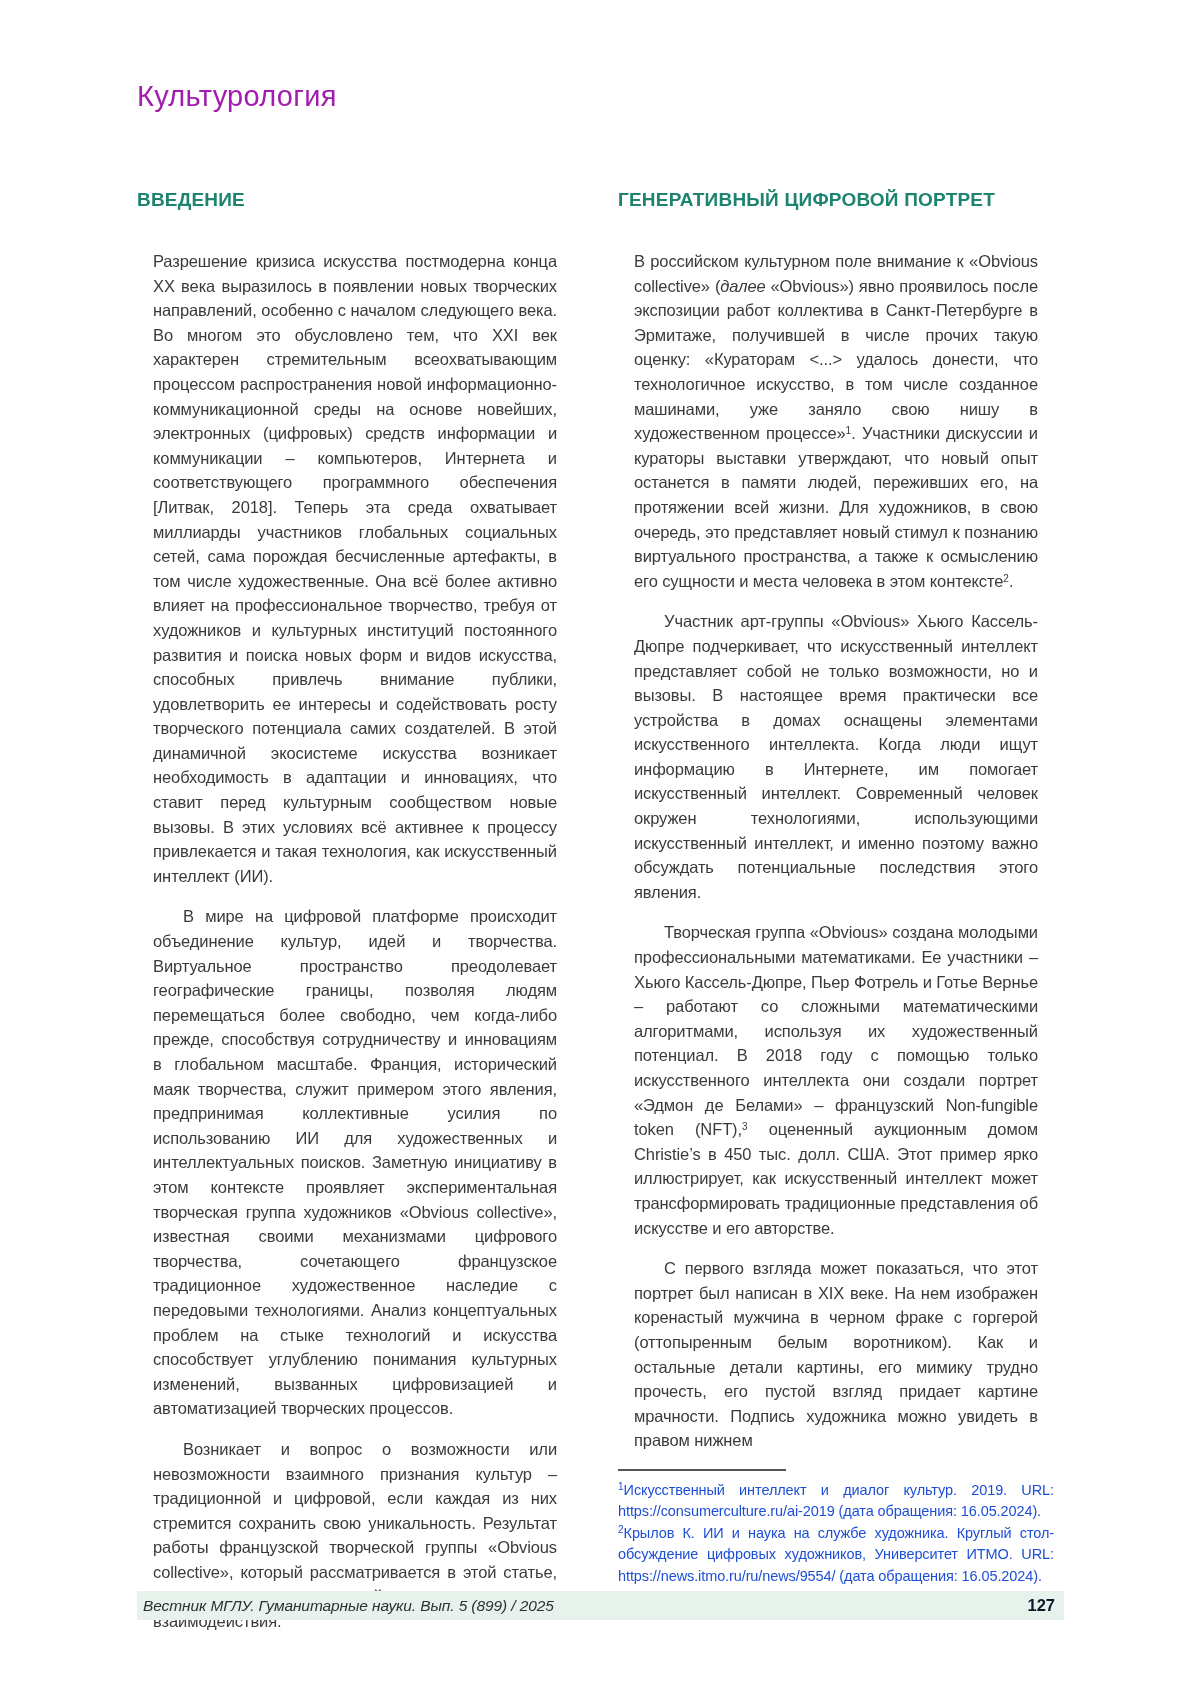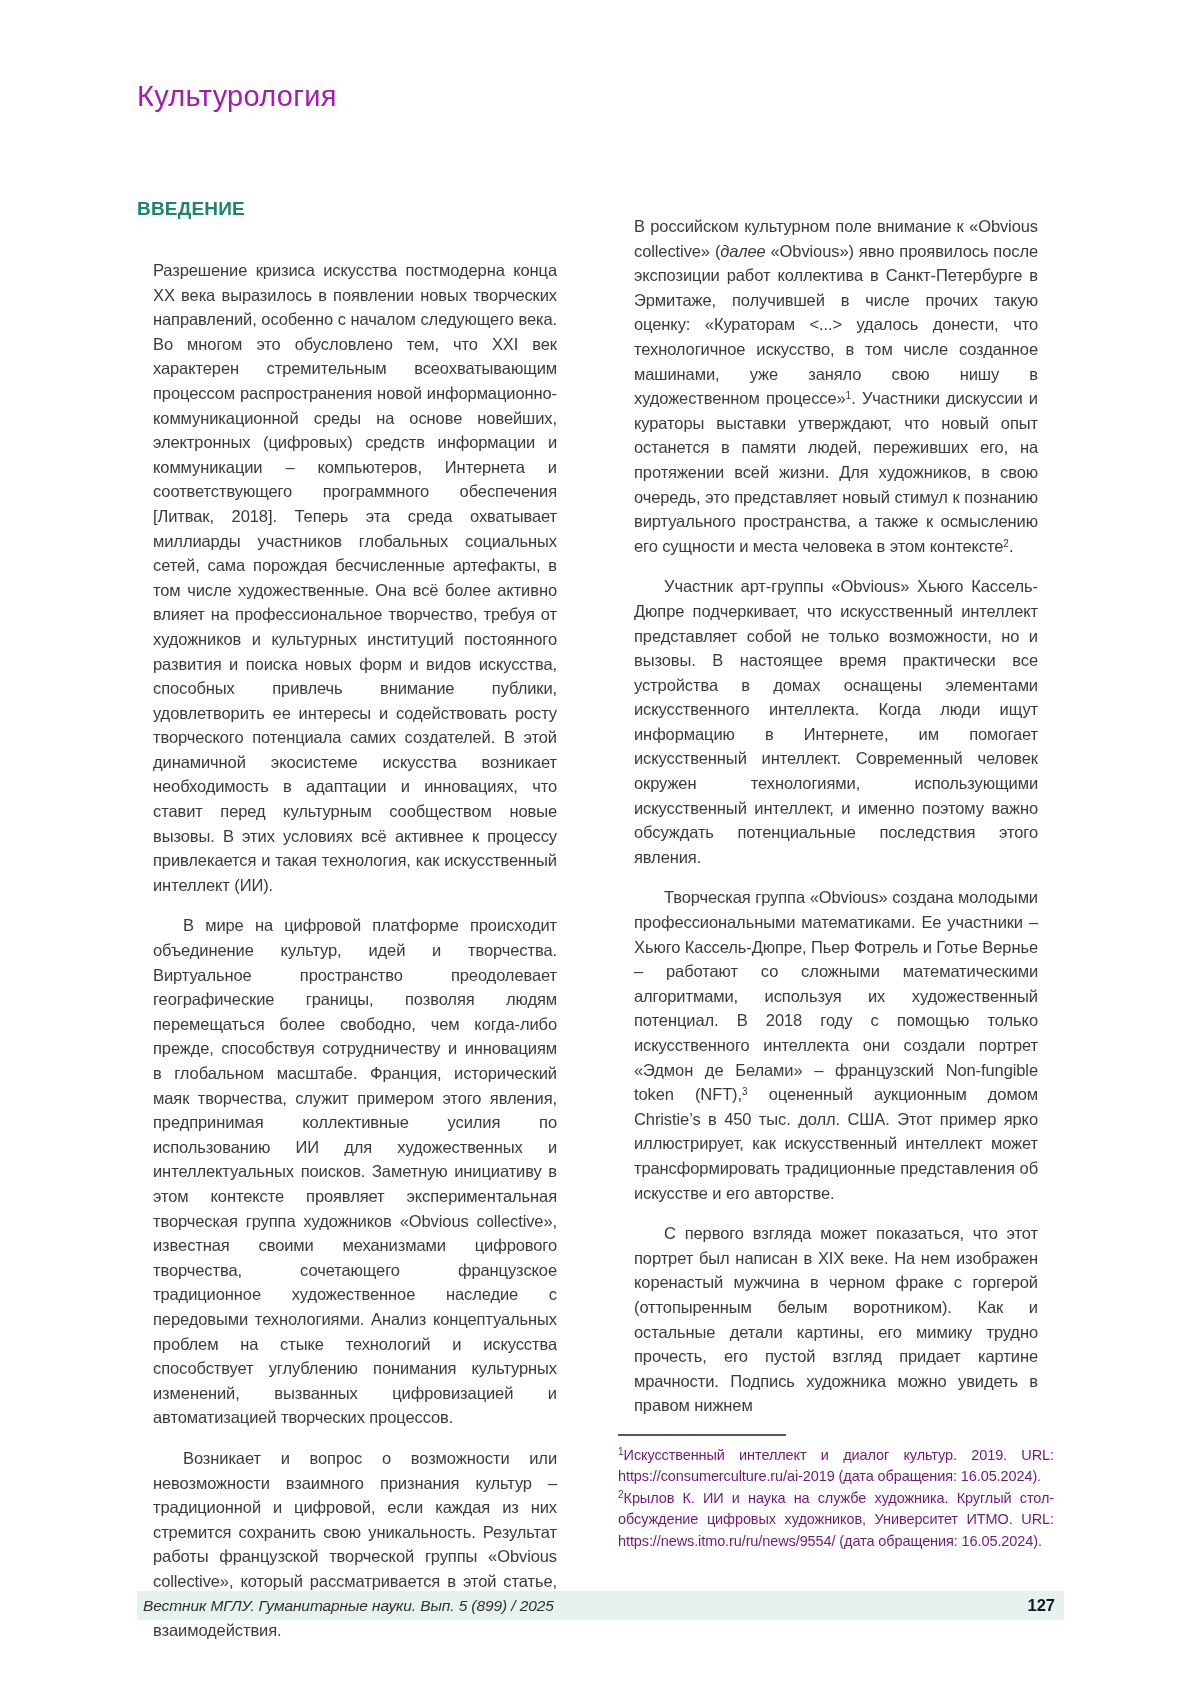--- a/index.html
+++ b/index.html
@@ -21,21 +21,21 @@
     top: 80px;
     font-size: 29px;
     line-height: 32px;
     font-weight: 400;
     color: #a21caf;
     letter-spacing: 0.3px;
   }
   .columns {
     position: absolute;
     left: 137px;
-    top: 198px;
+    top: 189px;
     width: 917px;
     display: flex;
     gap: 45px;
   }
   .col {
     flex: 0 0 436px;
     width: 436px;
   }
   .col-heading {
     margin: 0 0 38px 0;
@@ -67,21 +67,21 @@
     border: none;
     border-top: 2px solid #565656;
     width: 168px;
     margin: 13px 0 9px 0;
   }
   p.footnote {
     margin: 0;
     font-size: 14.5px;
     line-height: 21.5px;
     text-align: justify;
-    color: #701a75;
+    color: #1d4ed8;
     letter-spacing: -0.1px;
   }
   .footer-bar {
     position: absolute;
     left: 137px;
     top: 1591px;
     width: 927px;
     height: 29px;
     background: #e7f2ec;
     display: flex;
@@ -112,20 +112,21 @@
   <div class="col">
     <h2 class="col-heading">ВВЕДЕНИЕ</h2>
     <div>
         <p class="body"><span>Разрешение кризиса искусства постмодерна конца ХХ века выразилось в появлении новых творческих направлений, особенно с началом следующего века. Во многом это обусловлено тем, что XXI век характерен стремительным всеохватывающим процессом распространения новой информационно-коммуникационной среды на основе новейших, электронных (цифровых) средств информации и коммуникации – компьютеров, Интернета и соответствующего программного обеспечения [Литвак, 2018]. Теперь эта среда охватывает миллиарды участников глобальных социальных сетей, сама порождая бесчисленные артефакты, в том числе художественные. Она всё более активно влияет на профессиональное творчество, требуя от художников и культурных институций постоянного развития и поиска новых форм и видов искусства, способных привлечь внимание публики, удовлетворить ее интересы и содействовать росту творческого потенциала самих создателей. В этой динамичной экосистеме искусства возникает необходимость в адаптации и инновациях, что ставит перед культурным сообществом новые вызовы. В этих условиях всё активнее к процессу привлекается и такая технология, как искусственный интеллект (ИИ).</span></p>
         <p class="body indent"><span>В мире на цифровой платформе происходит объединение культур, идей и творчества. Виртуальное пространство преодолевает географические границы, позволяя людям перемещаться более свободно, чем когда-либо прежде, способствуя сотрудничеству и инновациям в глобальном масштабе. Франция, исторический маяк творчества, служит примером этого явления, предпринимая коллективные усилия по использованию ИИ для художественных и интеллектуальных поисков. Заметную инициативу в этом контексте проявляет экспериментальная творческая группа художников «Obvious collective», известная своими механизмами цифрового творчества, сочетающего французское традиционное художественное наследие с передовыми технологиями. Анализ концептуальных проблем на стыке технологий и искусства способствует углублению понимания культурных изменений, вызванных цифровизацией и автоматизацией творческих процессов.</span></p>
         <p class="body indent"><span>Возникает и вопрос о возможности или невозможности взаимного признания культур – традиционной и цифровой, если каждая из них стремится сохранить свою уникальность. Результат работы французской творческой группы «Obvious collective», который рассматривается в этой статье, иллюстрирует успешный опыт такого взаимодействия.</span></p>
       </div>
   </div>
 
   <div class="col">
+    <h2 class="col-heading">ГЕНЕРАТИВНЫЙ ЦИФРОВОЙ ПОРТРЕТ</h2>
     <div>
         <p class="body"><span>В российском культурном поле внимание к «Obvious collective» (</span><em>далее</em><span> «Obvious») явно проявилось после экспозиции работ коллектива в Санкт-Петербурге в Эрмитаже, получившей в числе прочих такую оценку: «Кураторам &lt;...&gt; удалось донести, что технологичное искусство, в том числе созданное машинами, уже заняло свою нишу в художественном процессе»</span><sup>1</sup><span>. Участники дискуссии и кураторы выставки утверждают, что новый опыт останется в памяти людей, переживших его, на протяжении всей жизни. Для художников, в свою очередь, это представляет новый стимул к познанию виртуального пространства, а также к осмыслению его сущности и места человека в этом контексте</span><sup>2</sup><span>.</span></p>
         <p class="body indent"><span>Участник арт-группы «Obvious» Хьюго Кассель-Дюпре подчеркивает, что искусственный интеллект представляет собой не только возможности, но и вызовы. В настоящее время практически все устройства в домах оснащены элементами искусственного интеллекта. Когда люди ищут информацию в Интернете, им помогает искусственный интеллект. Современный человек окружен технологиями, использующими искусственный интеллект, и именно поэтому важно обсуждать потенциальные последствия этого явления.</span></p>
         <p class="body indent"><span>Творческая группа «Obvious» создана молодыми профессиональными математиками. Ее участники – Хьюго Кассель-Дюпре, Пьер Фотрель и Готье Вернье – работают со сложными математическими алгоритмами, используя их художественный потенциал. В 2018 году с помощью только искусственного интеллекта они создали портрет «Эдмон де Белами» – французский Non-fungible token (NFT),</span><sup>3</sup><span> оцененный аукционным домом Christie’s в 450 тыс. долл. США. Этот пример ярко иллюстрирует, как искусственный интеллект может трансформировать традиционные представления об искусстве и его авторстве.</span></p>
         <p class="body indent"><span>С первого взгляда может показаться, что этот портрет был написан в XIX веке. На нем изображен коренастый мужчина в черном фраке с горгерой (оттопыренным белым воротником). Как и остальные детали картины, его мимику трудно прочесть, его пустой взгляд придает картине мрачности. Подпись художника можно увидеть в правом нижнем</span></p>
       </div>
     <hr class="fn-sep">
     <div>
         <p class="footnote"><sup>1</sup><span>Искусственный интеллект и диалог культур. 2019. URL: https://consumerculture.ru/ai-2019 (дата обращения: 16.05.2024).</span></p>
         <p class="footnote"><sup>2</sup><span>Крылов К. ИИ и наука на службе художника. Круглый стол-обсуждение цифровых художников, Университет ИТМО. URL: https://news.itmo.ru/ru/news/9554/ (дата обращения: 16.05.2024).</span></p>

